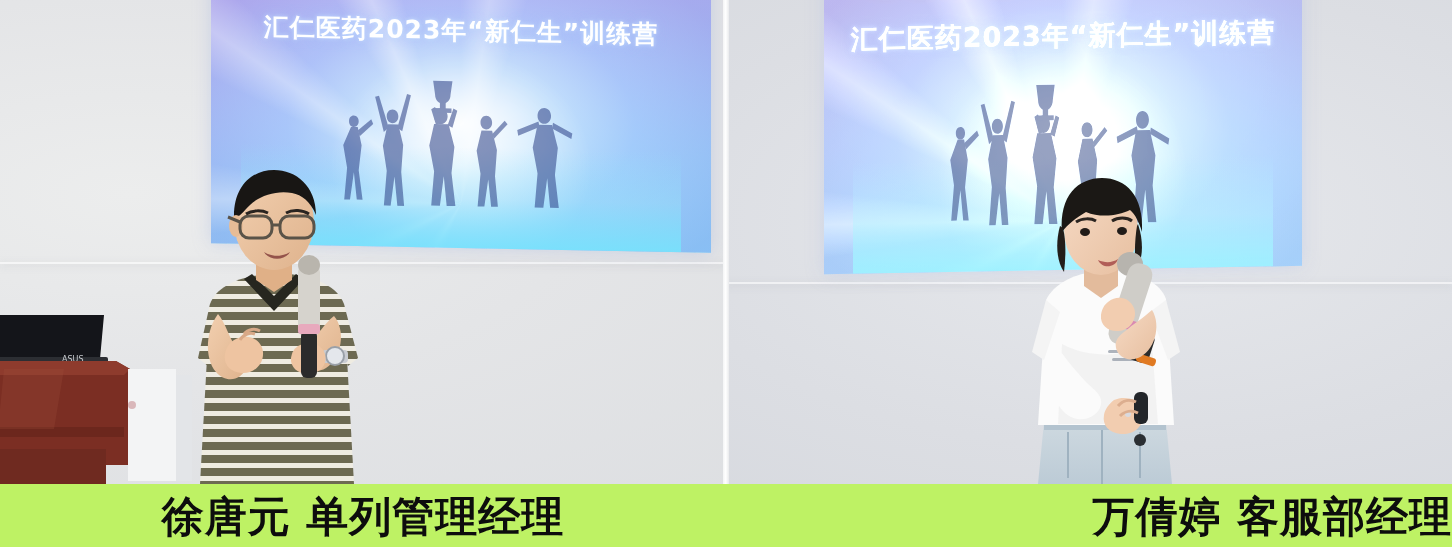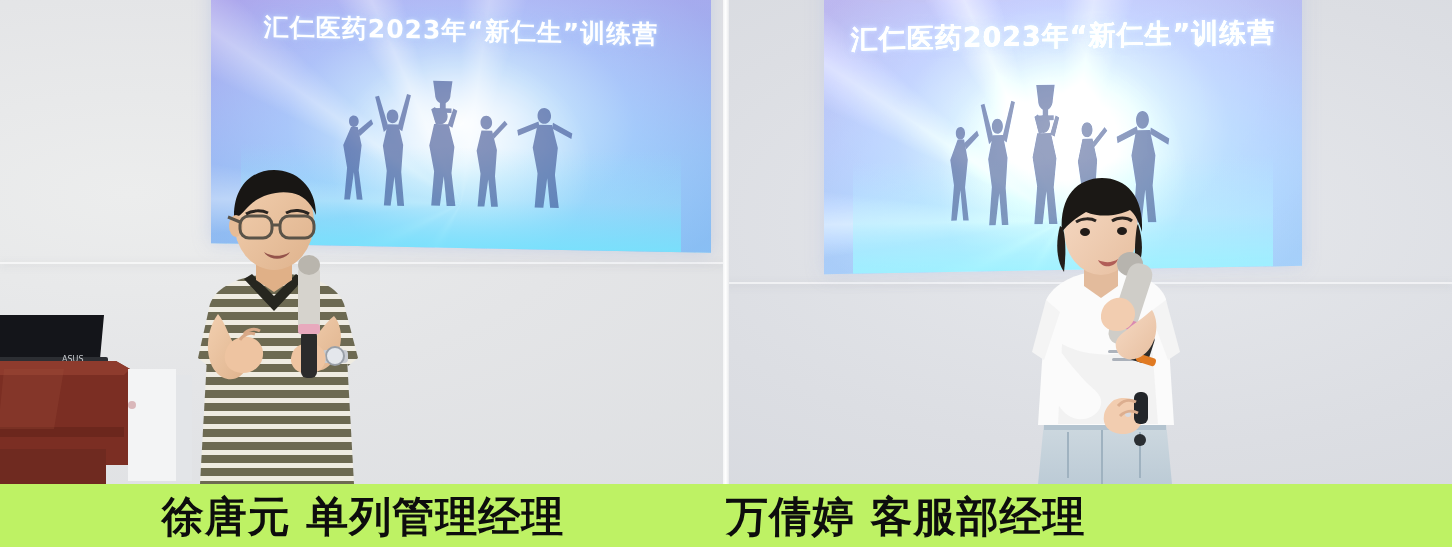--- a/index.html
+++ b/index.html
@@ -171,21 +171,21 @@
     height: 63px;
     line-height: 66px;
     font-size: 42px;
     font-weight: 700;
     color: #0d0d0d;
     white-space: nowrap;
     letter-spacing: 1px;
     font-family: "DejaVu Sans", "Liberation Sans", sans-serif;
   }
   #caption-left  { left: 0;    width: 726px; text-align: center; }
-  #caption-right { left: 726px; width: 726px; text-align: left; }
+  #caption-right { left: 726px; width: 726px; text-align: right; }
 </style>
 </head>
 <body>
 
 <div id="stage">
 
   <div class="panel" id="panel-left">
 
     <div class="wall wall-left"></div>
     <div class="wall-seam" style="top:262px"></div>

